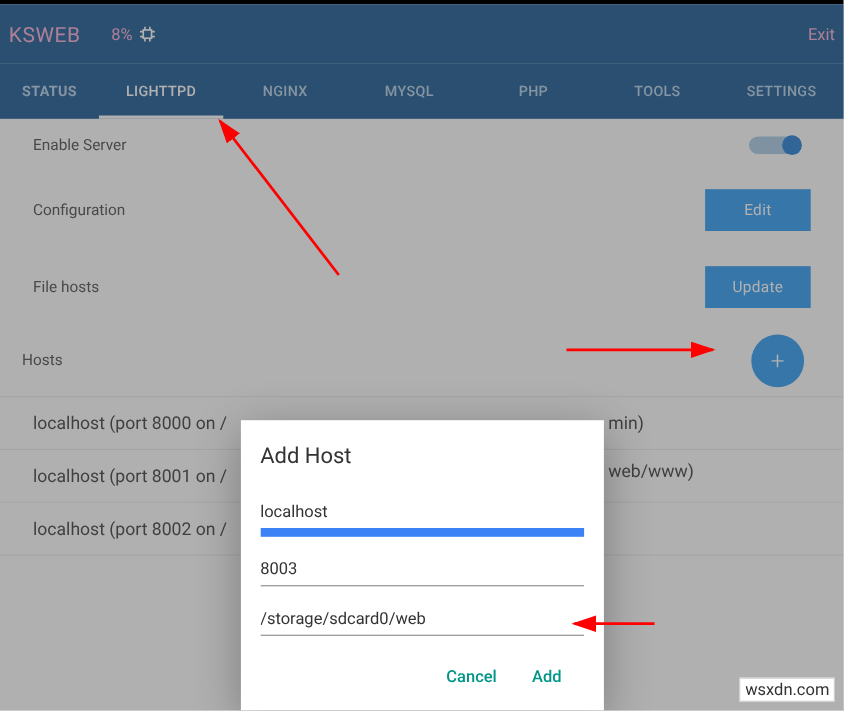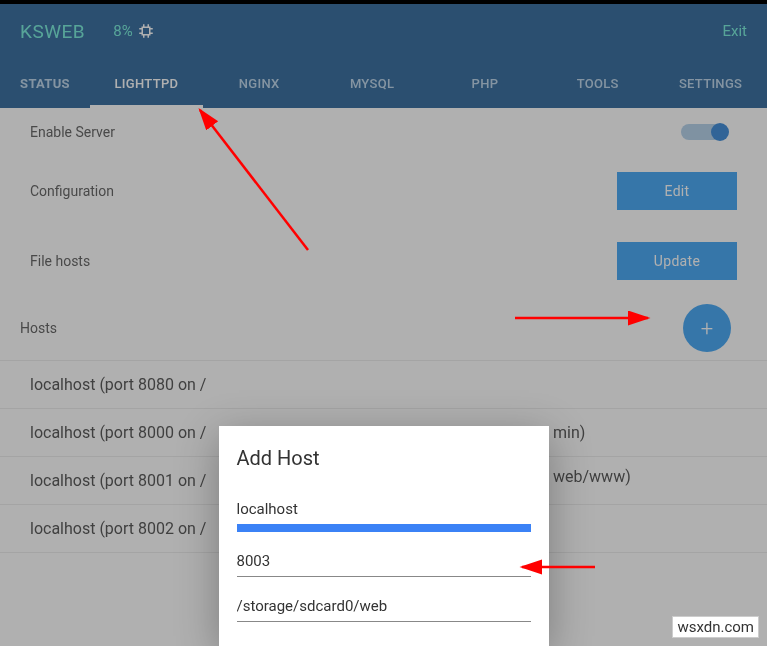--- a/index.html
+++ b/index.html
@@ -1,40 +1,40 @@
 <!DOCTYPE html>
 <html><head>
   <meta charset="utf-8">
   <style>
     * { box-sizing: border-box; margin: 0; padding: 0; font-family: Roboto, Arial, sans-serif; }
     body { width: 767px; height: 646px; background: #fff; position: relative; overflow: hidden; }
     
     .status-bar { height: 4px; background: #000; }
     
-    .header { background: #0d4f8b; color: #5eead4; display: flex; align-items: center; padding: 0 20px; height: 54px; }
+    .header { background: #0d4f8b; color: #f9a8d4; display: flex; align-items: center; padding: 0 8px; height: 54px; }
     .app-name { font-size: 19px; font-weight: 400; letter-spacing: 0.5px; }
     .cpu-stat { display: flex; align-items: center; margin-left: 28px; font-size: 15px; }
     .chip-icon { margin-left: 4px; display: inline-flex; }
     .exit-link { margin-left: auto; font-size: 15px; }
     
     .tabs { background: #0d4f8b; display: flex; height: 50px; }
     .tab { flex: 1; display: flex; align-items: center; justify-content: center; color: #b0cde5; font-size: 13px; font-weight: 500; letter-spacing: 0.3px; position: relative; cursor: pointer; }
     .tab.active { color: #fff; }
     .tab.active::after { content: ''; position: absolute; bottom: 0; left: 0; right: 0; height: 3px; background: #fff; }
     .tab:first-child { flex: 0 0 90px; font-weight: bold; }
     
     .content { padding: 0; }
     .row { display: flex; align-items: center; padding: 16px 30px 16px 30px; }
     .row-label { font-size: 14px; color: #444; }
     .row-action { margin-left: auto; }
     
     .toggle { width: 46px; height: 16px; background: #a6c8e6; border-radius: 10px; position: relative; margin-right: 10px; }
     .toggle::after { content: ''; width: 18px; height: 18px; background: #1976d2; border-radius: 50%; position: absolute; right: -2px; top: -1px; }
     
-    .btn { background: #2196f3; color: #fff; border: none; width: 120px; height: 38px; font-size: 14px; letter-spacing: 0.3px; cursor: pointer; }
+    .btn { background: #2196f3; color: #fff; border: none; width: 96px; height: 38px; font-size: 14px; letter-spacing: 0.3px; cursor: pointer; }
     
     .fab { width: 48px; height: 48px; border-radius: 50%; background: #2196f3; color: #fff; display: flex; align-items: center; justify-content: center; font-size: 22px; font-weight: 300; margin-left: auto; margin-right: 16px; cursor: pointer; }
     
     .host-list { }
     .host-item { padding: 14px 0 14px 30px; font-size: 16px; color: #333; border-bottom: 1px solid #eaeaea; }
     .host-item:first-child { border-top: 1px solid #eaeaea; }
     
     .overlay { position: absolute; inset: 4px 0 0 0; background: rgba(80,80,80,0.45); display: flex; align-items: flex-end; justify-content: center; }
     .dialog { background: #fff; width: 330px; padding: 20px 18px 10px 18px; box-shadow: 0 10px 40px rgba(0,0,0,0.3); }
     .dialog-title { font-size: 20px; color: #333; margin-bottom: 24px; }
@@ -104,43 +104,44 @@
     </div>
   </div>
   <div class="hosts-row">
     <span class="row-label">Hosts</span>
     <div class="fab">
       <span>+</span>
     </div>
   </div>
 
   <div class="host-list">
-    <div class="host-item">
-      <span>localhost (port 8080 on /</span>
-    </div>
     <div class="host-item" style="position:relative;">
       <span>localhost (port 8000 on /</span>
       <span style="position:absolute; left:553px; top:14px;">min)</span>
     </div>
     <div class="host-item" style="position:relative;">
       <span>localhost (port 8001 on /</span>
       <span style="position:absolute; left:553px; top:10px;">web/www)</span>
     </div>
     <div class="host-item">
       <span>localhost (port 8002 on /</span>
     </div>
   </div>
 </div>
 
 <div class="overlay">
   <div class="dialog">
     <div class="dialog-title">Add Host</div>
     <input class="dialog-input focused" value="localhost" style="">
     <input class="dialog-input" value="8003" style="">
     <input class="dialog-input" value="/storage/sdcard0/web" style="">
+    <div class="dialog-actions">
+      <button class="dialog-btn">Cancel</button>
+      <button class="dialog-btn">Add</button>
+    </div>
   </div>
 </div>
 
 <svg class="arrow" style="left:0;top:0;" width="767" height="646">
   <defs>
     <marker id="ah" markerWidth="10" markerHeight="10" refX="8" refY="3" orient="auto">
       <path d="M0,0 L9,3 L0,6 Z" fill="#ff0000"></path>
     </marker>
   </defs>
   <line x1="308" y1="250" x2="200" y2="110" stroke="#ff0000" stroke-width="2.5" marker-end="url(#ah)"></line>

